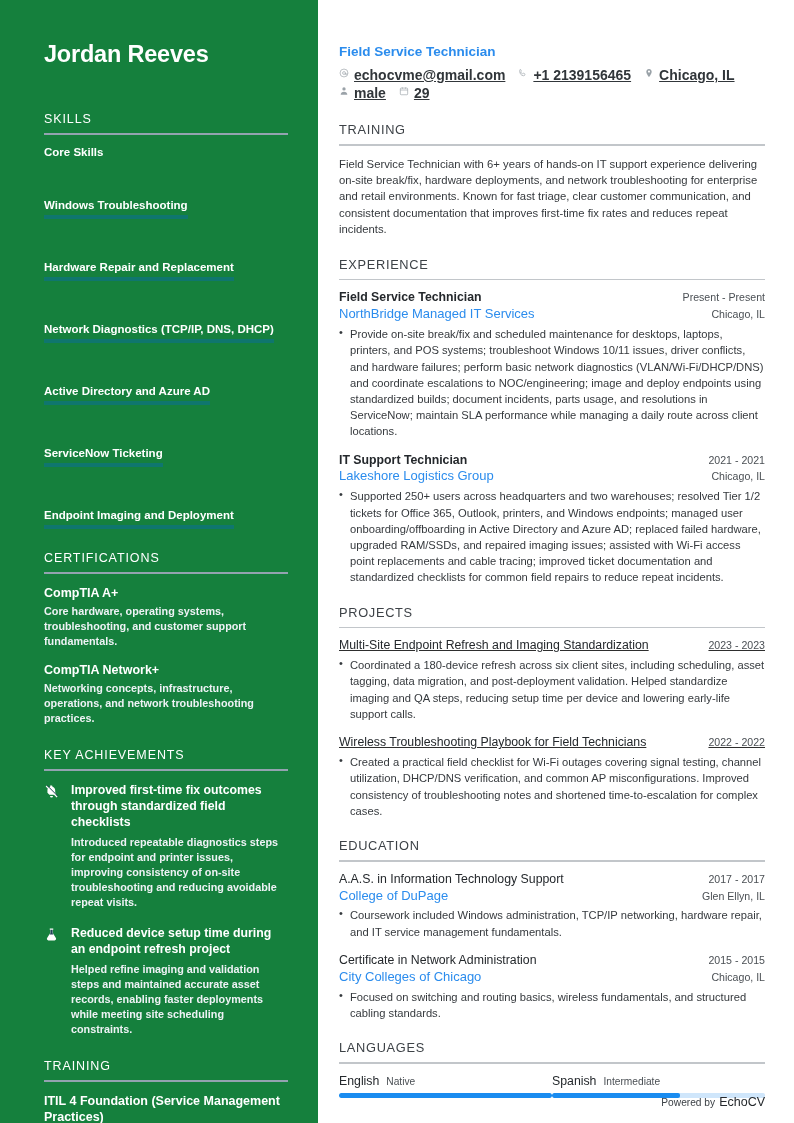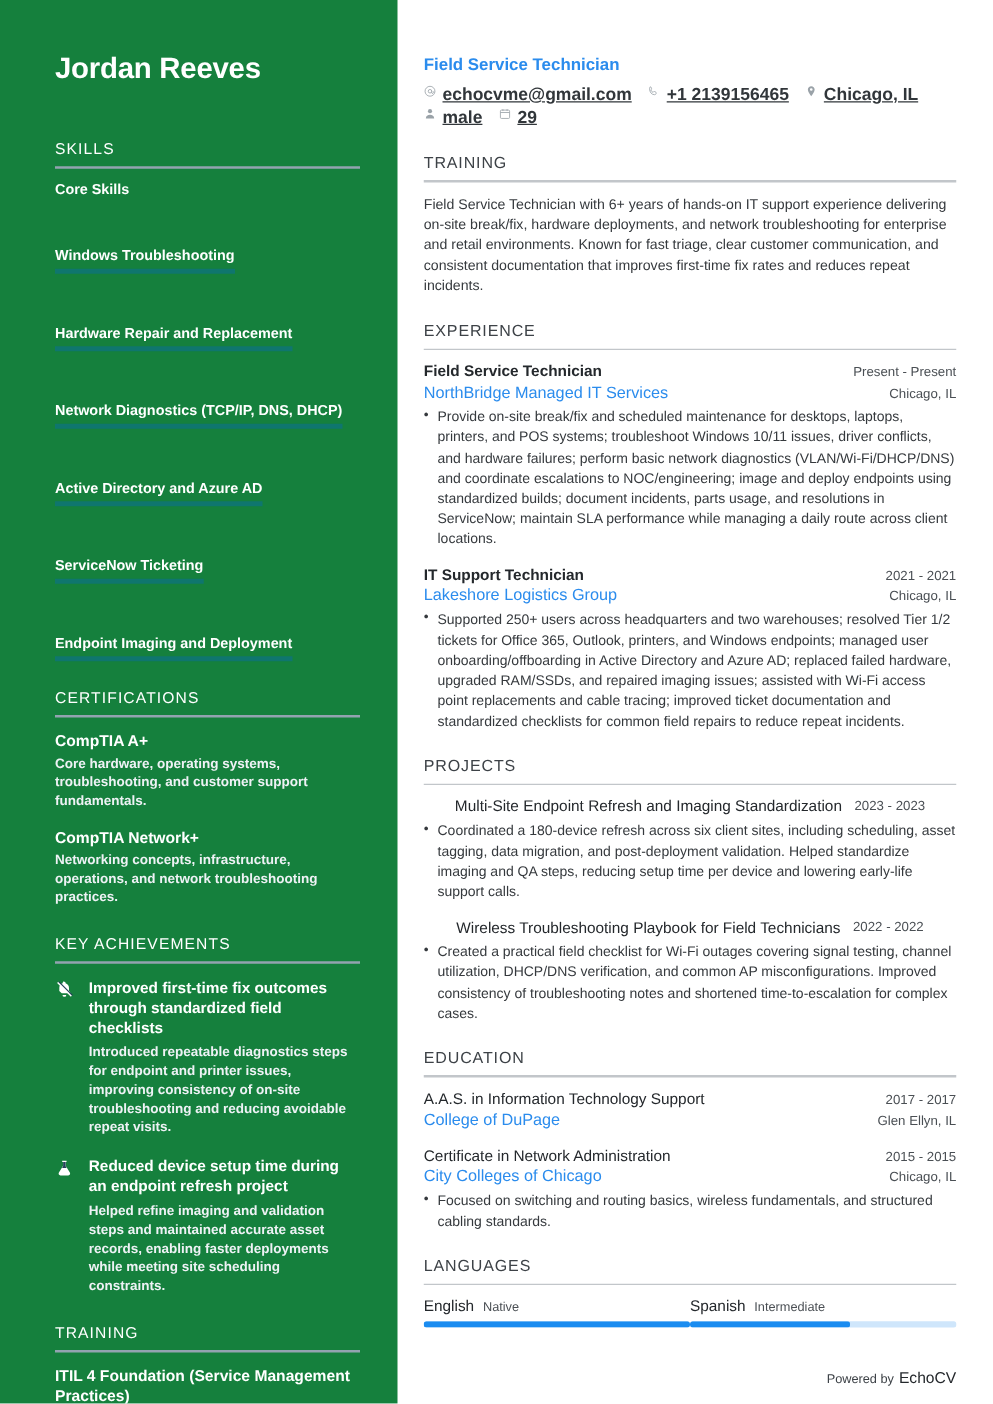--- a/index.html
+++ b/index.html
@@ -212,23 +212,24 @@
     position: absolute;
     left: 0;
     top: -1px;
     font-size: 11px;
     color: #35393d;
   }
 
   
   .proj-row {
     display: flex;
-    justify-content: center;
+    justify-content: space-between;
     align-items: center;
     gap: 10px;
+    text-decoration: underline;
   }
   .proj-title {
     font-size: 12.3px;
     color: #24282c;
     line-height: 1.3;
   }
 
   
   .langs {
     display: flex;
@@ -467,20 +468,23 @@
 
       <div class="entry">
         <div class="entry-row">
           <div class="proj-title">A.A.S. in Information Technology Support</div>
           <div class="entry-meta">2017  -  2017</div>
         </div>
         <div class="entry-row">
           <div class="entry-sub">College of DuPage</div>
           <div class="entry-meta loc">Glen Ellyn, IL</div>
         </div>
+        <ul class="bullets">
+          <li>Coursework included Windows administration, TCP/IP networking, hardware repair, and IT service management fundamentals.</li>
+        </ul>
       </div>
 
       <div class="entry">
         <div class="entry-row">
           <div class="proj-title">Certificate in Network Administration</div>
           <div class="entry-meta">2015  -  2015</div>
         </div>
         <div class="entry-row">
           <div class="entry-sub">City Colleges of Chicago</div>
           <div class="entry-meta loc">Chicago, IL</div>

